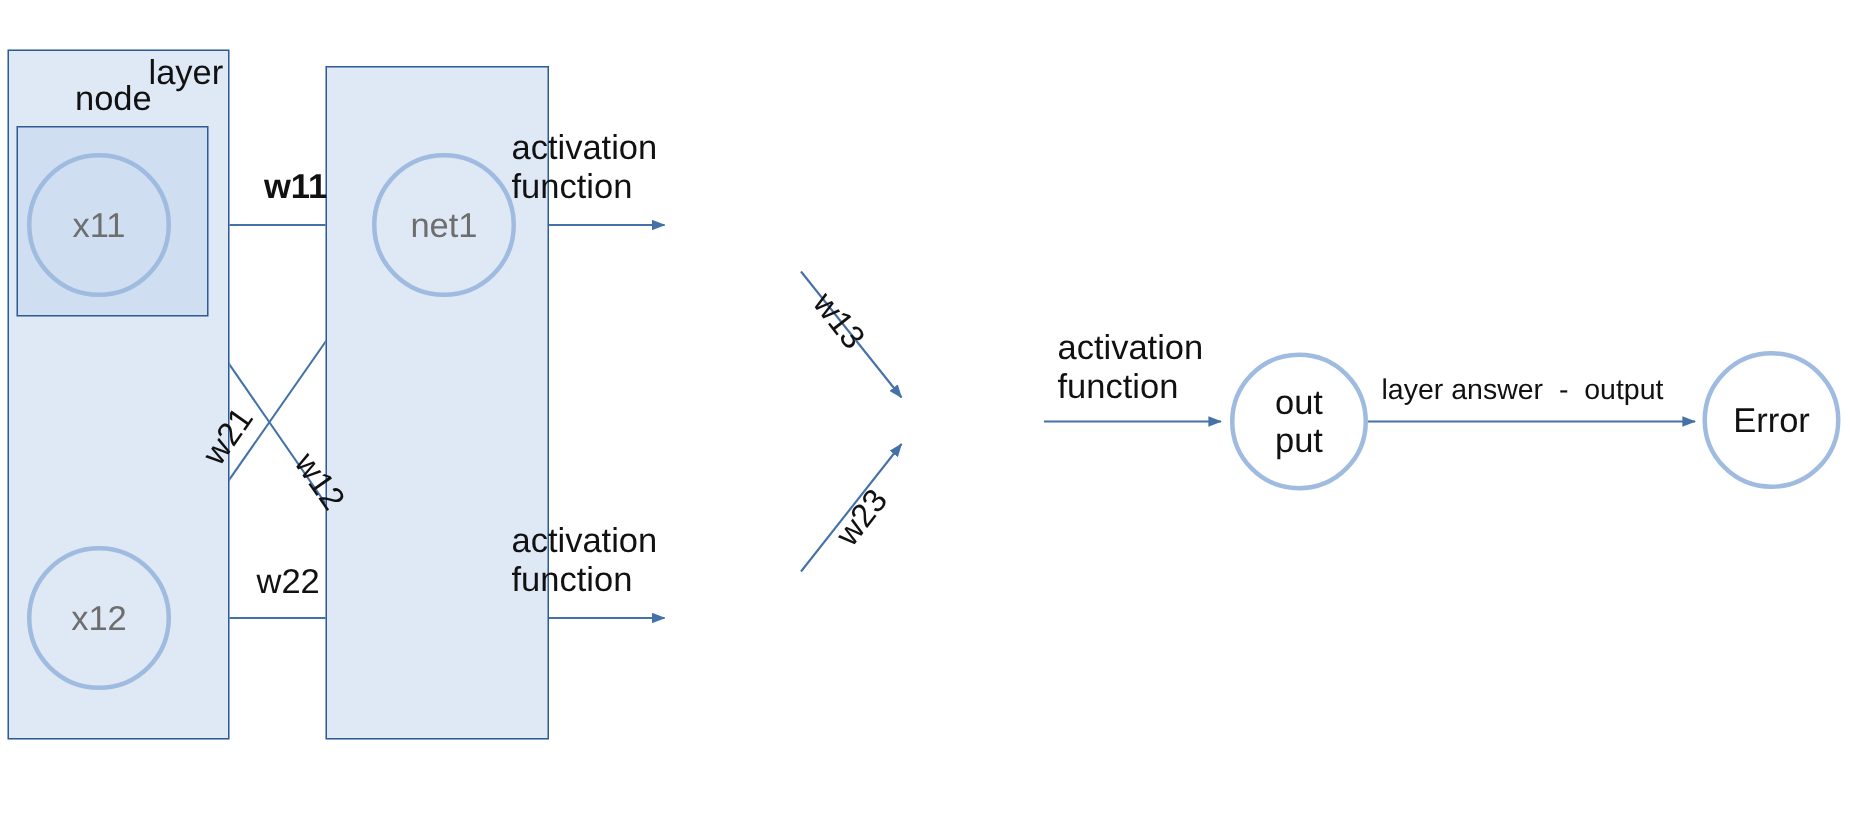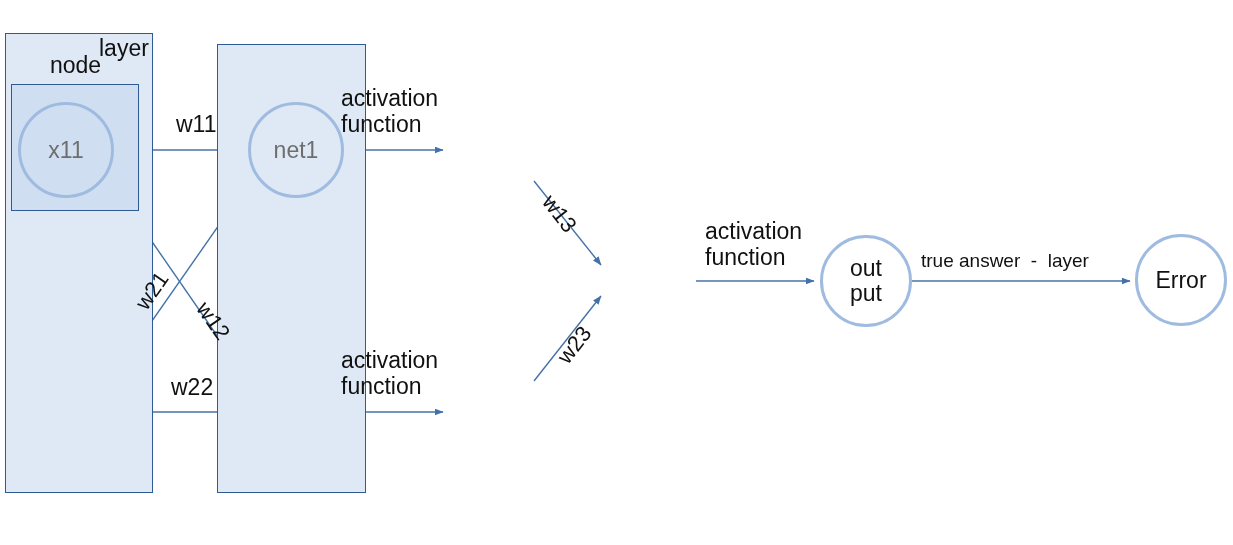--- a/index.html
+++ b/index.html
@@ -102,39 +102,40 @@
     <line x1="696" y1="281" x2="814" y2="281" stroke="#4472a8" stroke-width="1.4" marker-end="url(#ah)"></line>
 
     <line x1="912" y1="281" x2="1130" y2="281" stroke="#4472a8" stroke-width="1.4" marker-end="url(#ah)"></line>
   </svg>
 
   <div class="layer-box" style="left:5px; top:33px; width:148px; height:460px;"></div>
   <div class="node-box" style="left:11px; top:84px; width:128px; height:127px;"></div>
   <div class="layer-box" style="left:217px; top:44px; width:149px; height:449px;"></div>
 
   <div class="circle muted" style="left:18px; top:102px; width:96px; height:96px;">x11</div>
+  <div class="circle muted" style="left:18px; top:364px; width:96px; height:96px;">x12</div>
   <div class="circle muted" style="left:248px; top:102px; width:96px; height:96px;">net1</div>
   <div class="circle" style="left:1135px; top:234px; width:92px; height:92px;">Error</div>
   <div class="circle" style="left: 820px; top: 235px; width: 92px; height: 92px; white-space: pre;">out
 put</div>
 
   <div class="lbl" style="left:99px; top:8px;margin-top:28px;">layer</div>
   <div class="lbl" style="left:50px; top:53px;">node</div>
 
-  <div class="lbl" style="left:176px; top:112px;">w11</div>
+  <div class="lbl" style="left:176px; top:112px;font-weight:bold;">w11</div>
   <div class="lbl" style="left:171px; top:375px;">w22</div>
 
   <div class="rot" style="left:130px; top:300px; transform: rotate(-55deg);">w21</div>
   <div class="rot" style="left:212px; top:297px; transform: rotate(55deg);">w12</div>
 
   <div class="rot" style="left:557px; top:190px; transform: rotate(52deg);">w13</div>
   <div class="rot" style="left:552px; top:353px; transform: rotate(-52deg);">w23</div>
 
   <div class="lbl" style="left: 341px; top: 86px; white-space: pre;">activation
 function</div>
   <div class="lbl" style="left: 341px; top: 348px; white-space: pre;">activation
 function</div>
   <div class="lbl" style="left: 705px; top: 219px; white-space: pre;">activation
 function</div>
 
-  <div class="lbl small" style="left:921px; top:250px;">true answer  -  layer</div>
+  <div class="lbl small" style="left:921px; top:250px;">layer answer  -  output</div>
 
 </div>
 
 </body></html>

